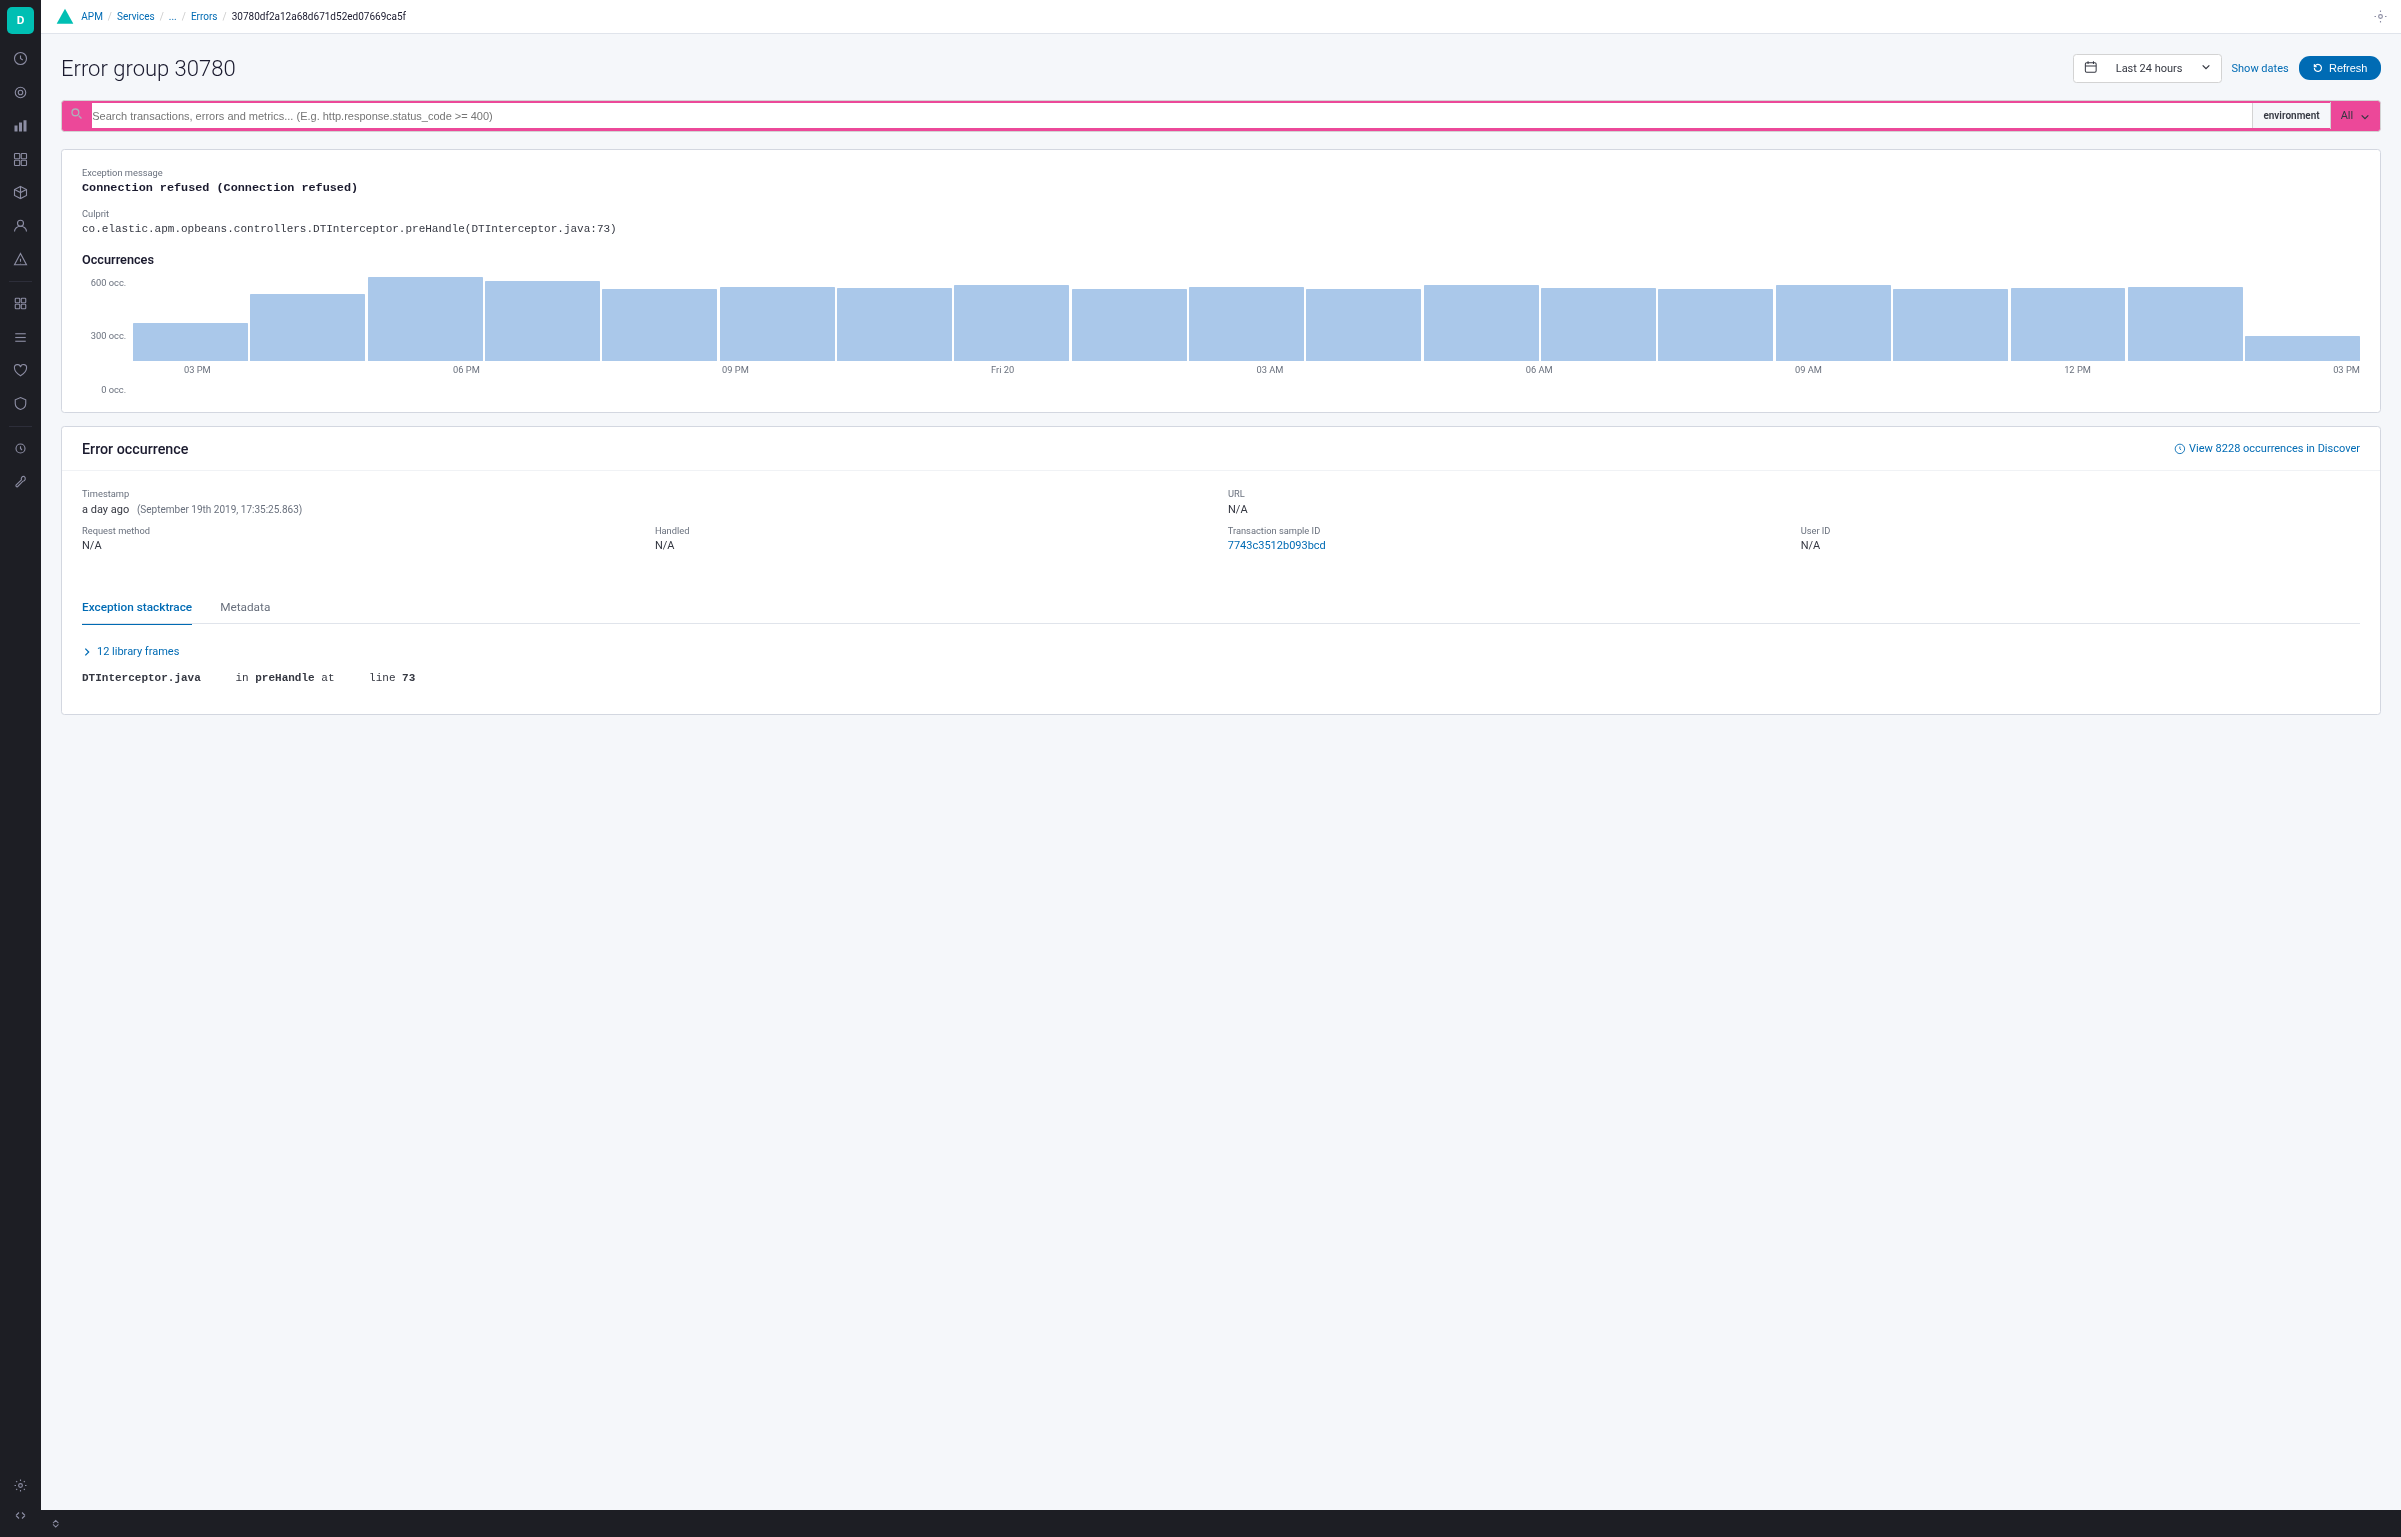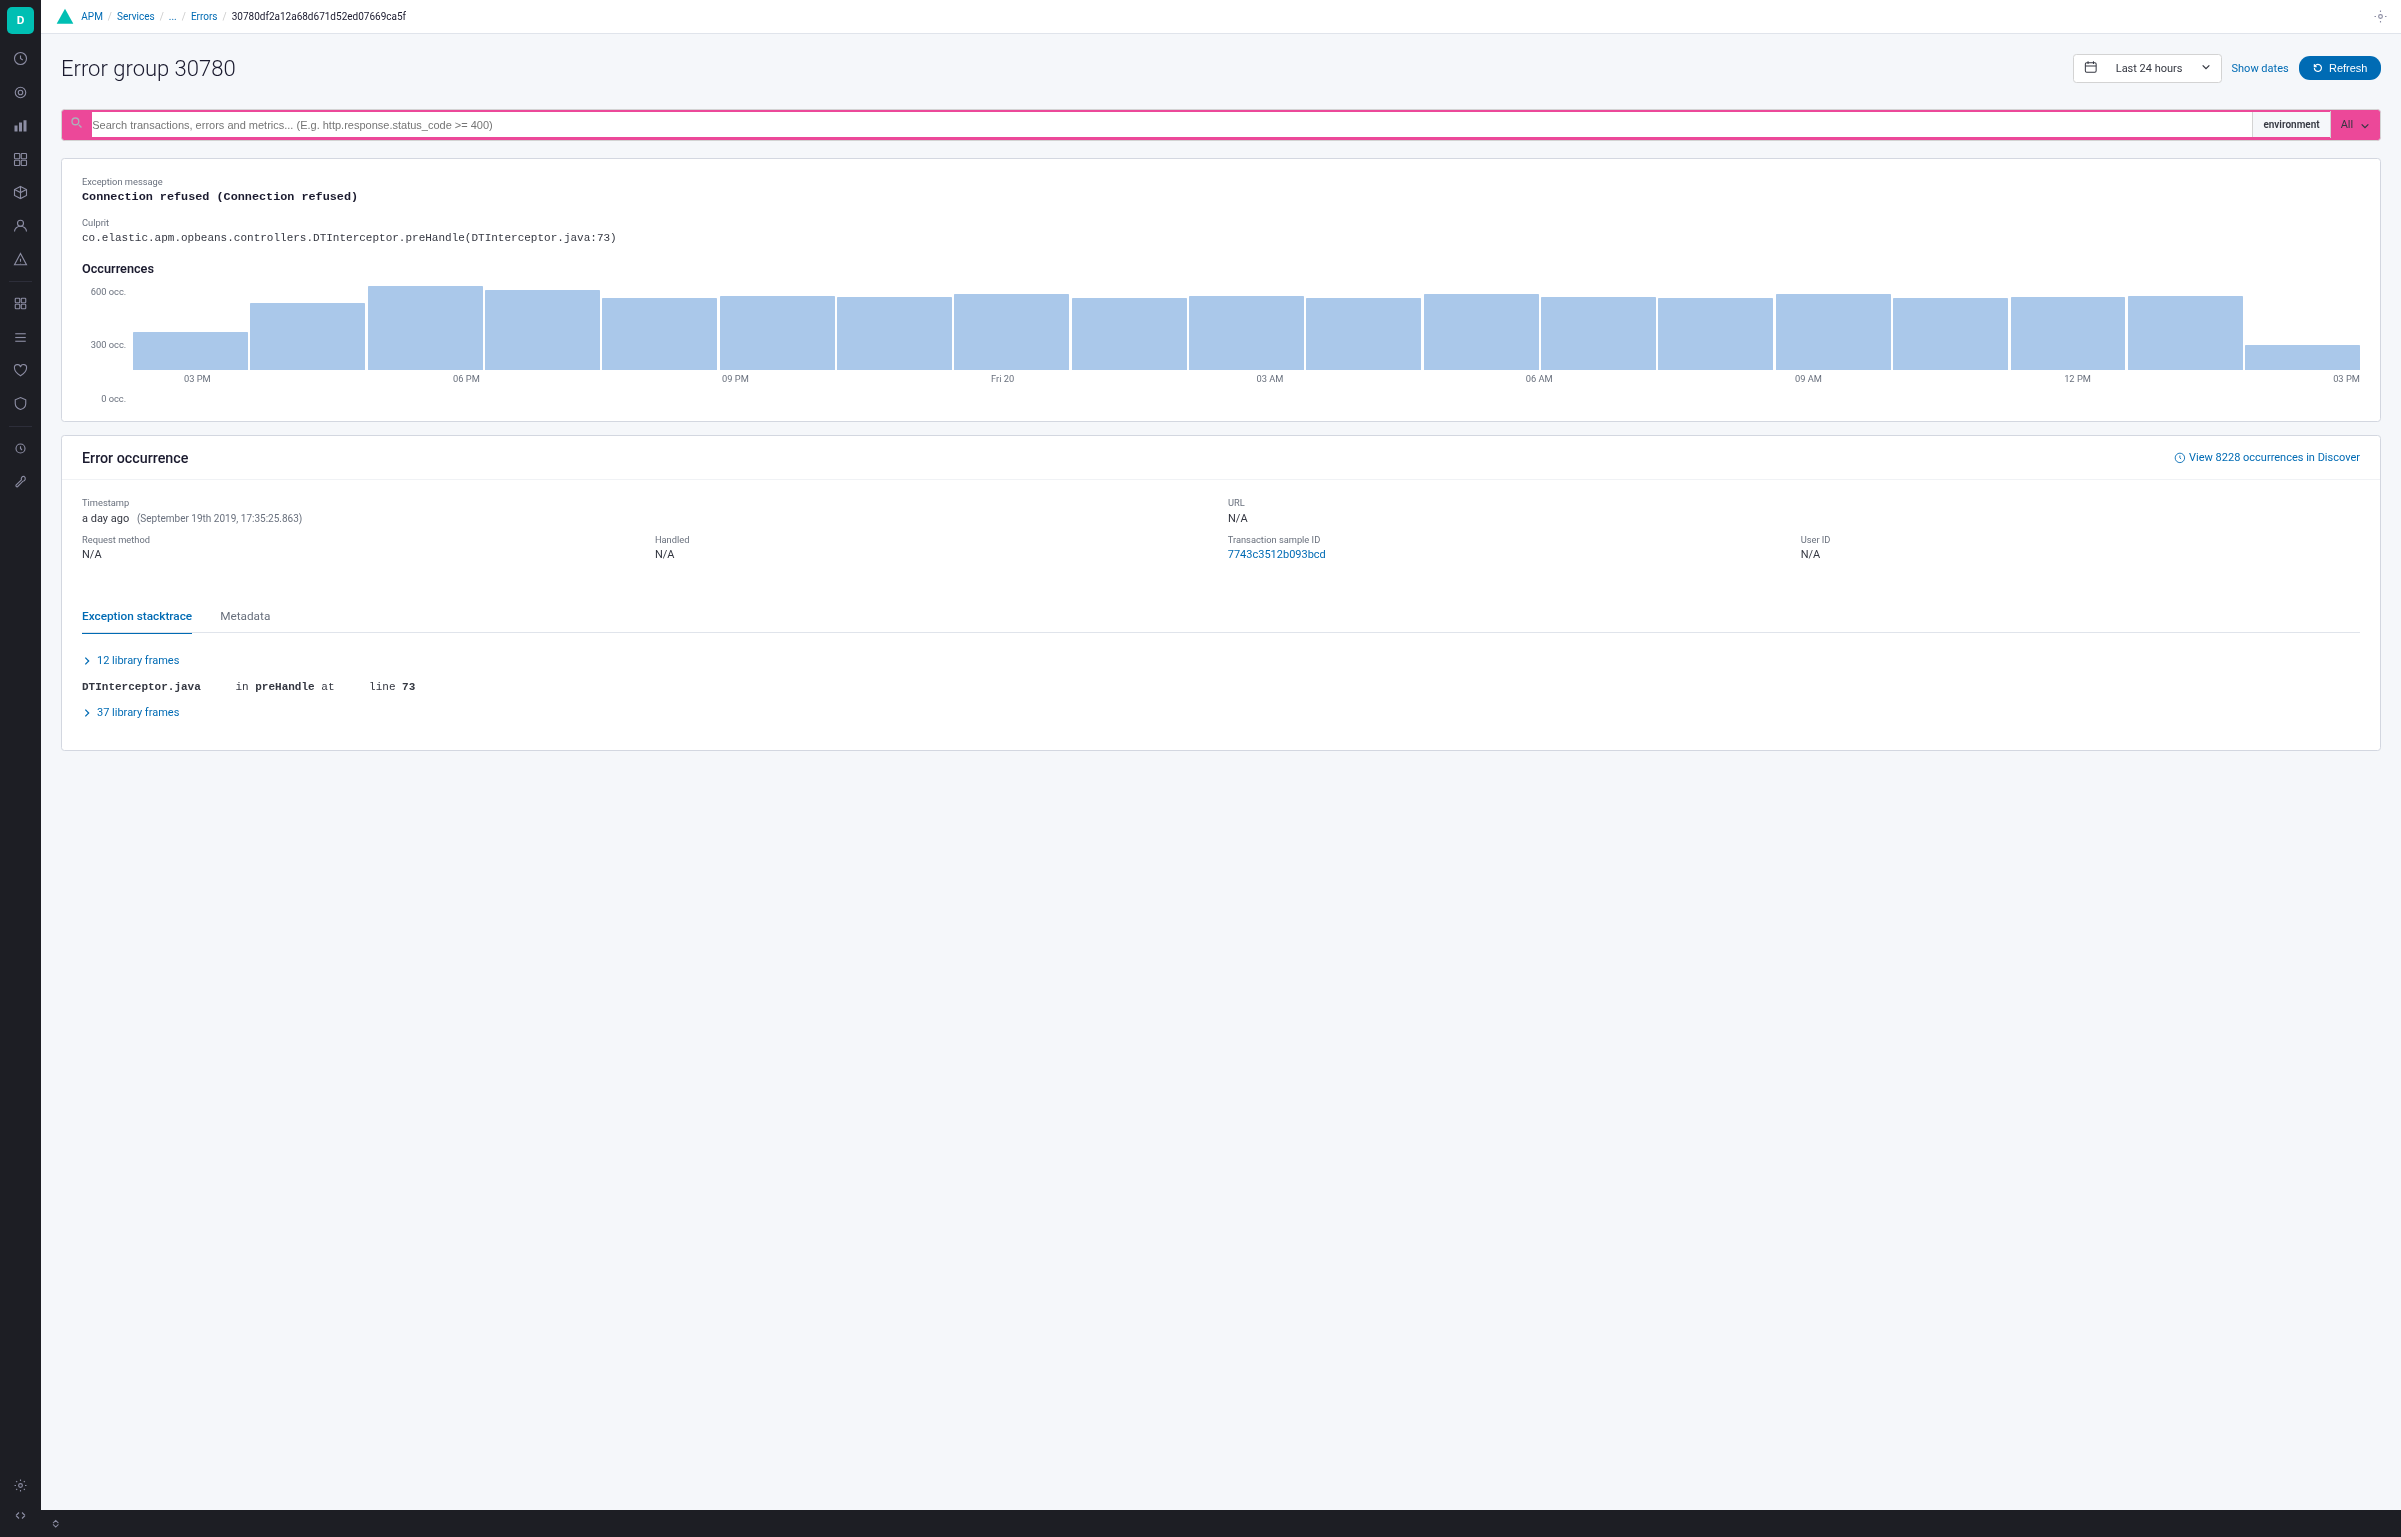--- a/index.html
+++ b/index.html
@@ -21,21 +21,21 @@
     .nav-logo { width: 20px; height: 20px; flex-shrink: 0; }
     .nav-breadcrumb { display: flex; align-items: center; gap: 5px; }
     .nav-sep { color: #ccc; }
     .nav-link { color: #006bb4; cursor: pointer; }
     .nav-current { color: #1a1a2e; }
 
     
     .content { flex: 1; overflow-y: auto; padding: 20px 20px; }
 
     
-    .page-header { display: flex; align-items: center; justify-content: space-between; margin-bottom: 26px; }
+    .page-header { display: flex; align-items: center; justify-content: space-between; margin-bottom: 17px; }
     .page-title { font-size: 22px; font-weight: 300; color: #1a1a2e; }
     .header-controls { display: flex; align-items: center; gap: 10px; }
     .time-picker { display: flex; align-items: center; gap: 18px; border: 0.8px solid #d3d3d3; border-radius: 3.4px; padding: 5px 10px; background: white; cursor: pointer; font-size: 11px; color: #343741; }
     .show-dates-link { color: #006bb4; cursor: pointer; font-size: 11px; }
     .refresh-btn { background: #006bb4; color: white; border: none; border-radius: 11px; padding: 5.9px 13.5px; font-size: 11px; cursor: pointer; display: flex; align-items: center; gap: 5px; }
 
     
     .search-bar { background: #ec4899; border: 0.8px solid #d3d3d3; border-radius: 3.4px; display: flex; align-items: center; margin-bottom: 17px; overflow: hidden; }
     .search-icon-wrap { padding: 6.8px 8.4px; color: #adb0ba; }
     .search-input { flex: 1; border: none; outline: none; font-size: 11px; color: #343741; padding: 6.8px 0; }
@@ -399,26 +399,20 @@
           <span>12 library frames</span>
         </div>
         <div class="code-line">
           <span class="filename">DTInterceptor.java</span>
           <span class="keyword"> in </span>
           <span class="method">preHandle</span>
           <span class="at-word"> at </span>
           <span class="keyword">line </span>
           <span class="lineno">73</span>
         </div>
-        <div class="frame-expand">
-          <svg viewBox="0 0 12 12" fill="none" stroke="#006bb4" stroke-width="1.5">
-              <path d="M4 2l4 4-4 4"></path>
-            </svg>
-          <span>37 library frames</span>
-        </div>
       </div>
     </div>
 
   </div>
 
   <div class="bottom-bar">
     <svg width="13.5" height="13.5" viewBox="0 0 20 20" fill="none" stroke="#8c8da3" stroke-width="1.5">
         <path d="M3 9l4-4 4 4M3 11l4 4 4-4"></path>
       </svg>
   </div>

